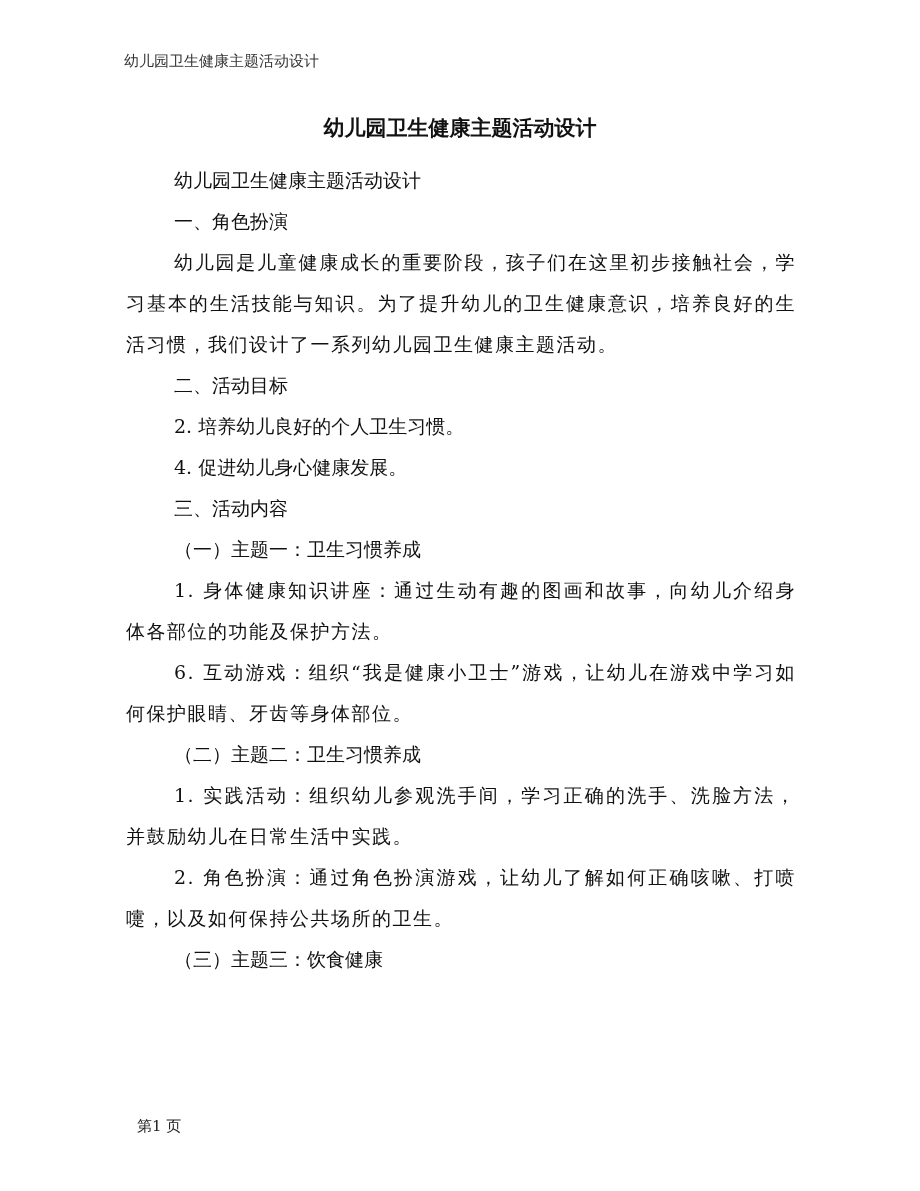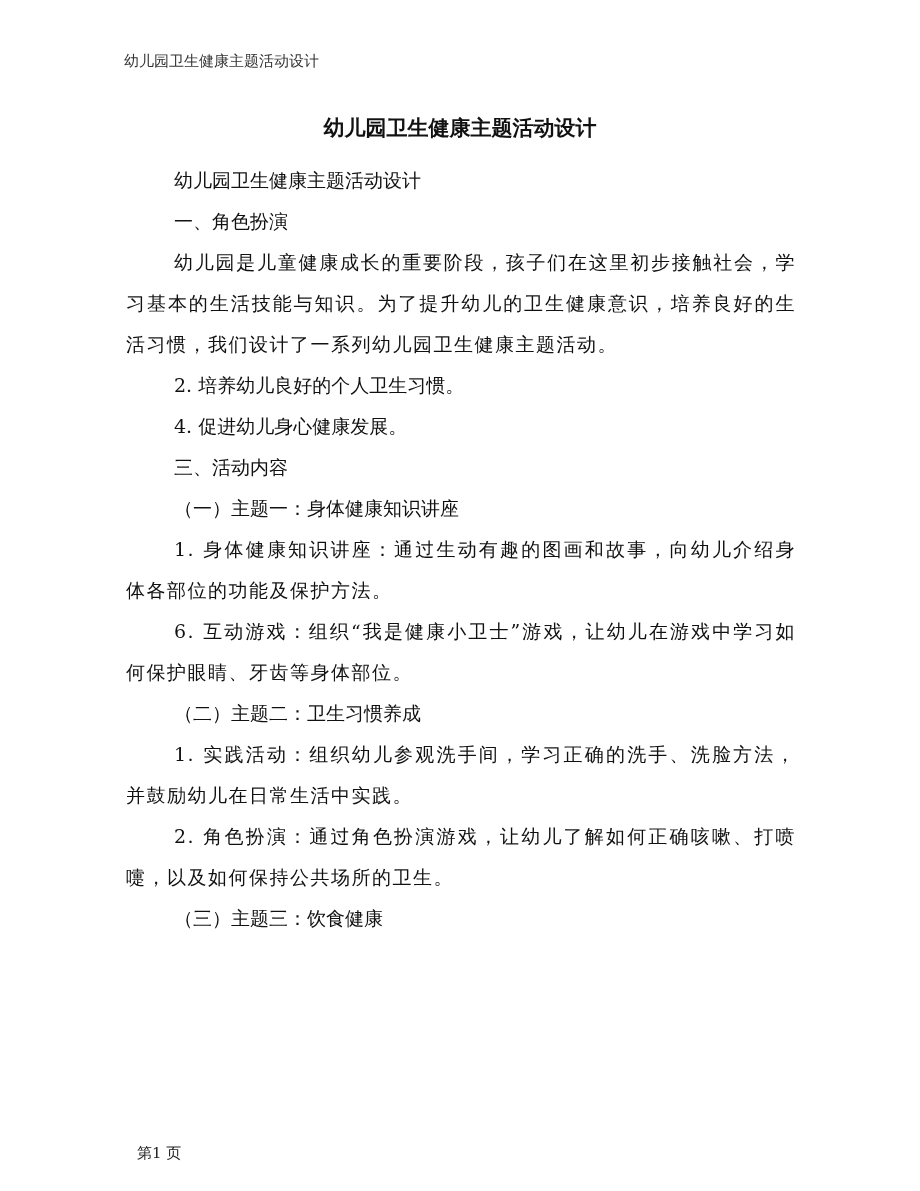--- a/index.html
+++ b/index.html
@@ -5,37 +5,38 @@
   html, body { margin: 0; padding: 0; background: #ffffff; }
   body { width: 920px; height: 1191px; position: relative; overflow: hidden;
          font-family: "DejaVu Serif", "Liberation Serif", serif; color: #111; }
   .header { position: absolute; left: 124px; top: 52px; font-size: 15px; color: #333; }
   .title { position: absolute; left: 0; width: 920px; top: 114px; text-align: center;
            font-size: 21px; font-weight: bold; font-family: "DejaVu Sans", "Liberation Sans", sans-serif; }
   .body { position: absolute; left: 126px; top: 160px; width: 670px; font-size: 19px; }
   .p { line-height: 41px; margin: 0; text-indent: 0; }
   .p.ind { text-indent: 48px; }
   .justify { text-align: justify; text-align-last: left; letter-spacing: 1.5px; }
-  .footer { position: absolute; left: 137px; top: 1144px; font-size: 15px; color: #222; }
+  .footer { position: absolute; left: 137px; top: 1117px; font-size: 15px; color: #222; }
 </style>
 </head>
 <body>
 
 <div class="header">幼儿园卫生健康主题活动设计</div>
 
 <div class="title">幼儿园卫生健康主题活动设计</div>
 
 <div class="body">
   <p class="p ind">幼儿园卫生健康主题活动设计</p>
   <p class="p ind">一、角色扮演</p>
   <p class="p ind justify">幼儿园是儿童健康成长的重要阶段，孩子们在这里初步接触社会，学习基本的生活技能与知识。为了提升幼儿的卫生健康意识，培养良好的生活习惯，我们设计了一系列幼儿园卫生健康主题活动。</p>
+  <p class="p ind">二、活动目标</p>
   <p class="p ind">2. 培养幼儿良好的个人卫生习惯。</p>
   <p class="p ind">4. 促进幼儿身心健康发展。</p>
   <p class="p ind">三、活动内容</p>
-  <p class="p ind">（一）主题一：身体健康知识讲座</p>
+  <p class="p ind">（一）主题一：卫生习惯养成</p>
   <p class="p ind justify">1. 身体健康知识讲座：通过生动有趣的图画和故事，向幼儿介绍身体各部位的功能及保护方法。</p>
   <p class="p ind justify">6. 互动游戏：组织“我是健康小卫士”游戏，让幼儿在游戏中学习如何保护眼睛、牙齿等身体部位。</p>
   <p class="p ind">（二）主题二：卫生习惯养成</p>
   <p class="p ind justify">1. 实践活动：组织幼儿参观洗手间，学习正确的洗手、洗脸方法，并鼓励幼儿在日常生活中实践。</p>
   <p class="p ind justify">2. 角色扮演：通过角色扮演游戏，让幼儿了解如何正确咳嗽、打喷嚏，以及如何保持公共场所的卫生。</p>
   <p class="p ind">（三）主题三：饮食健康</p>
 </div>
 
 <div class="footer">第1 页</div>
 

